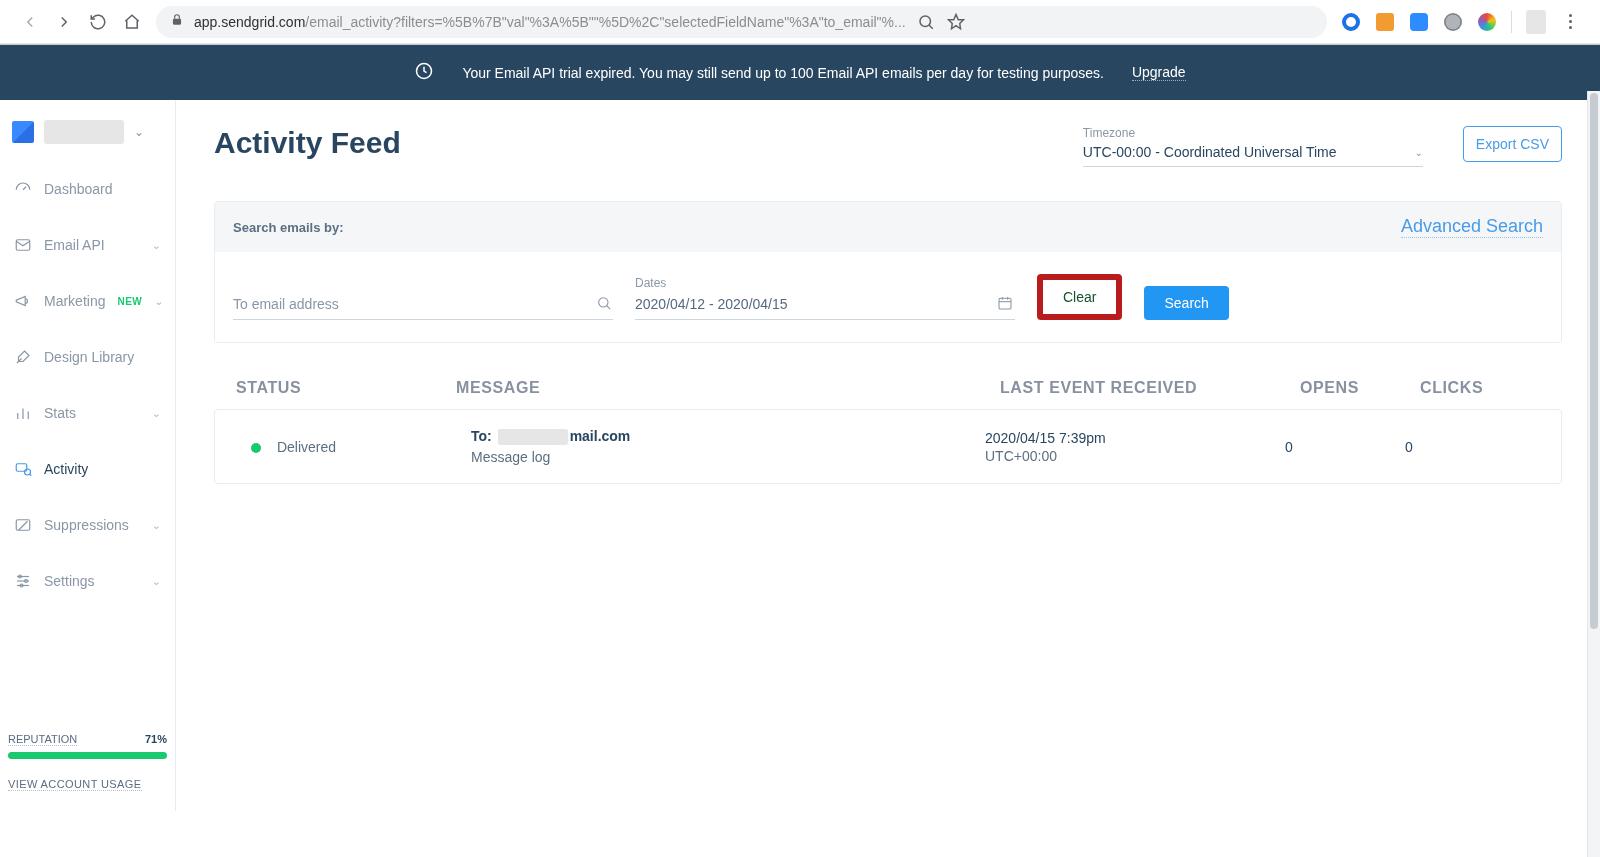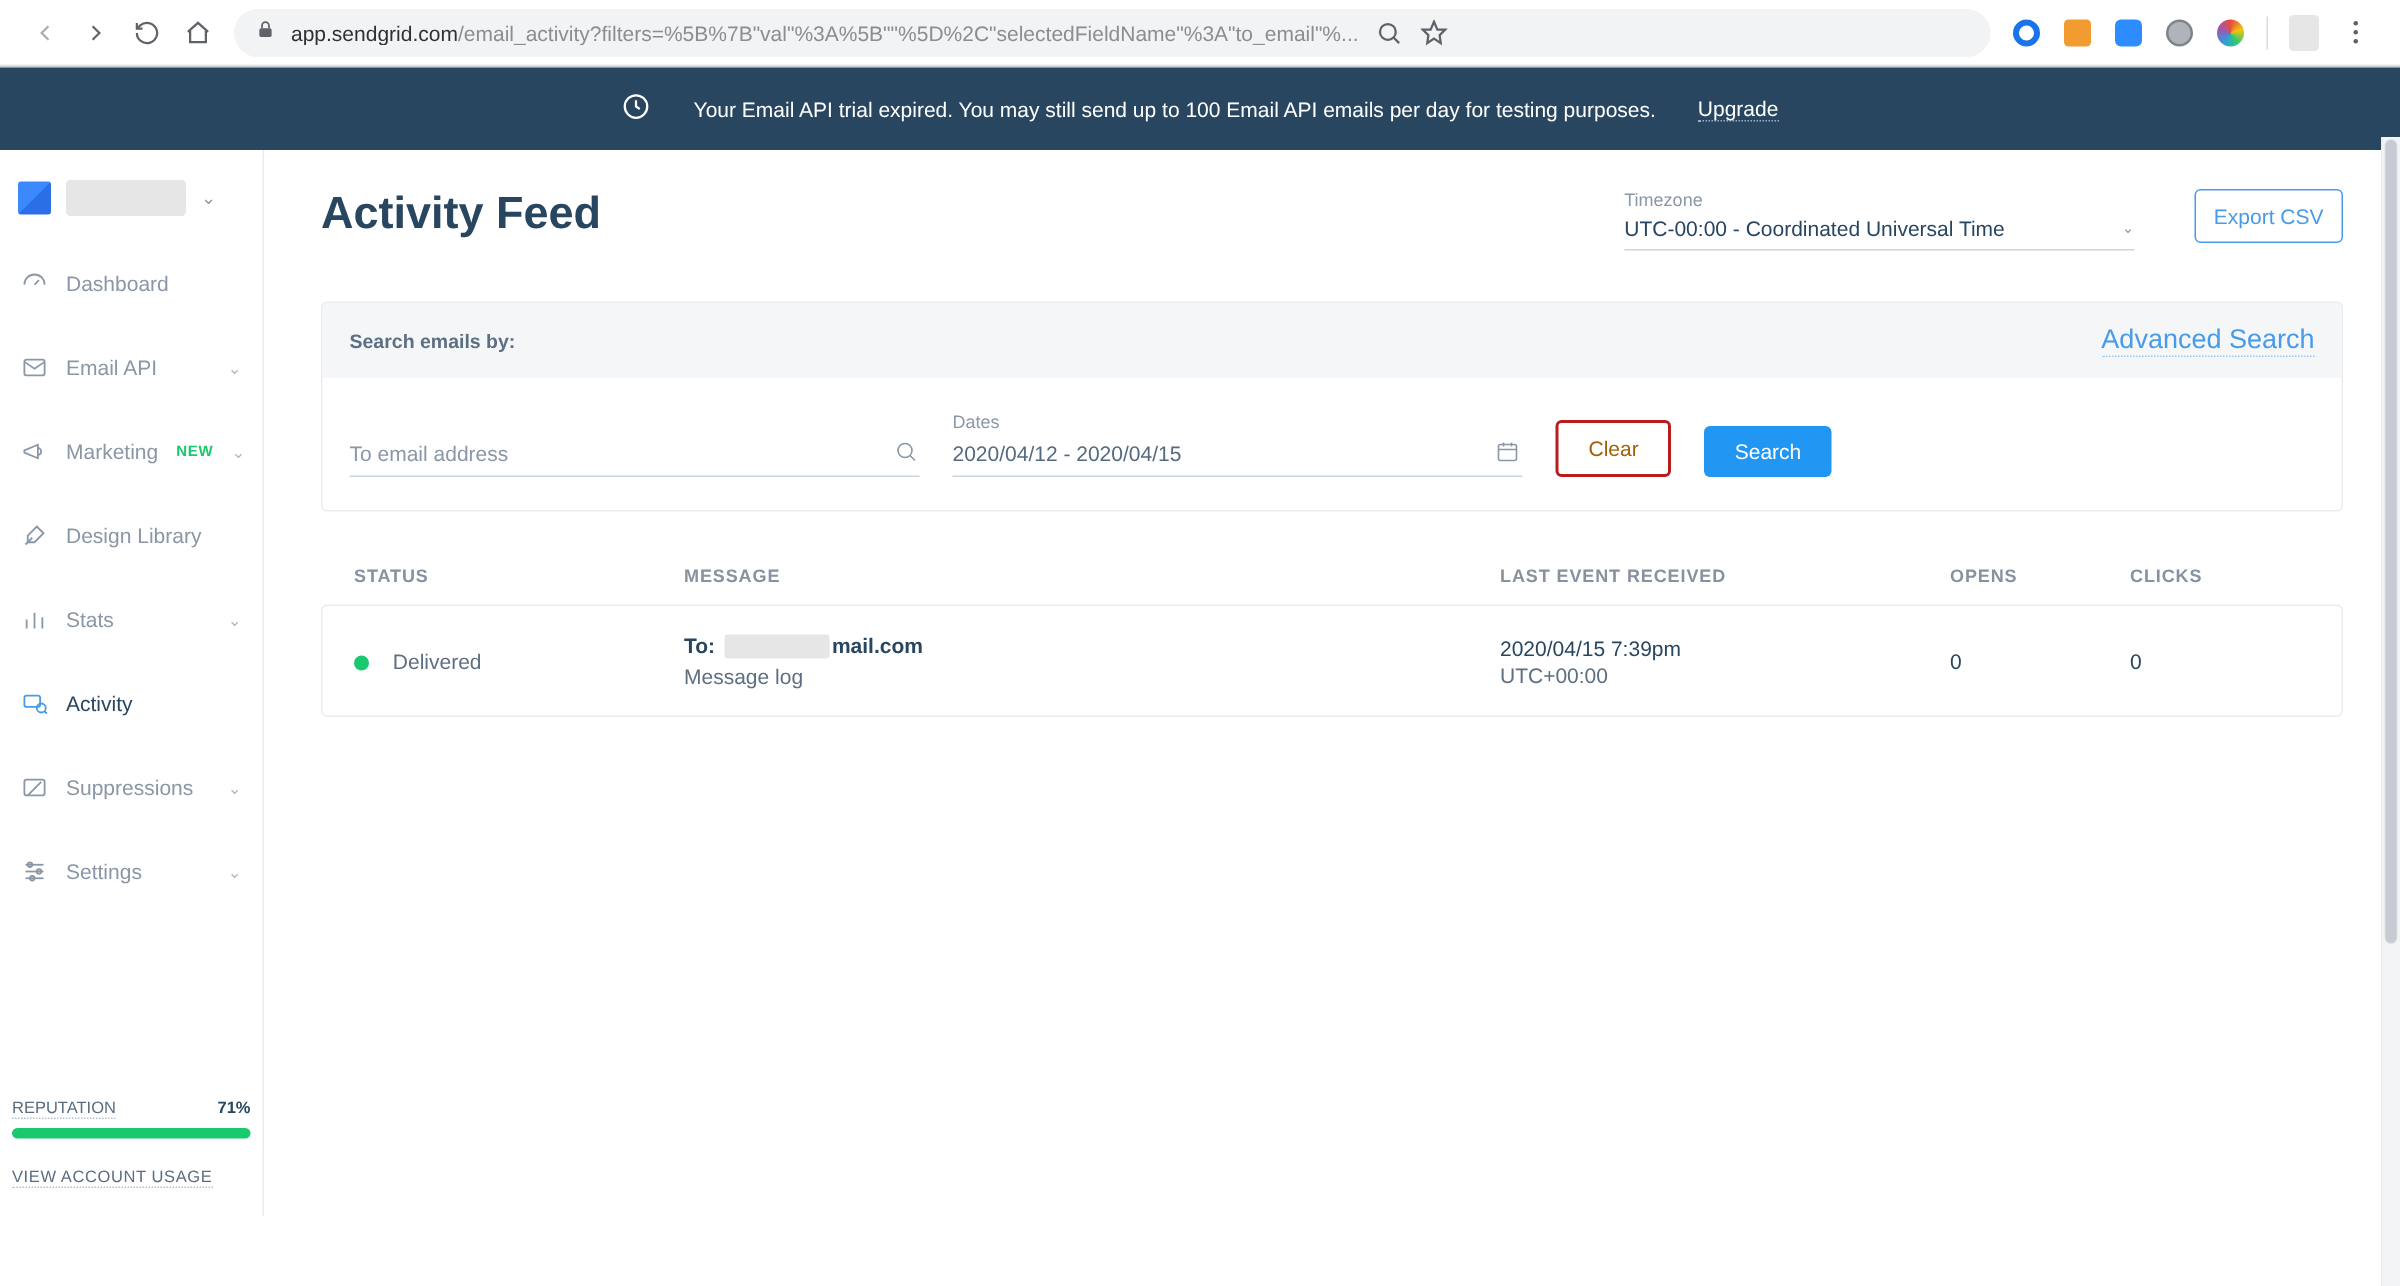--- a/index.html
+++ b/index.html
@@ -143,31 +143,31 @@
   }
   .underline-input input { border:none; outline:none; background:transparent; font-size:14px; width:100%; color:#294661;}
   .underline-input input::placeholder { color:#8a97a6;}
   .field-to { width:380px;}
   .field-date { width:380px;}
   .inp-icon { color:#8a97a6; width:18px;height:18px;}
   .inp-icon svg { width:16px;height:16px; stroke:currentColor; fill:none; stroke-width:1.6;}
   .btn {
     padding:9px 20px; border-radius:4px; cursor:pointer; font-size:14px;
   }
-  .btn-clear { border:2px solid #b91c1c; color:#a16207; background:#fff;}
+  .btn-clear { border:6px solid #b91c1c; color:#14532d; background:#fff;}
   .btn-search { border:none; background:#2196f3; color:#fff;}
 
   .table-wrap { margin-top:36px;}
-  .thead { display:flex; padding:0 22px 12px 22px; font-size:12px; letter-spacing:.6px; color:#8891a0; text-transform:uppercase; font-weight:600;}
+  .thead { display:flex; padding:0 22px 12px 22px; font-size:16px; letter-spacing:.6px; color:#8891a0; text-transform:uppercase; font-weight:600;}
   .col-status { width:220px;}
   .col-msg    { flex:1.4;}
   .col-evt    { width:300px;}
   .col-opens  { width:120px;}
   .col-clicks { width:120px;}
-  .trow { display:flex; align-items:center; padding:18px 21px; border:1px solid #e7ecf1; border-radius:4px; background:#fff;}
+  .trow { display:flex; align-items:center; padding:18px 36px; border:1px solid #e7ecf1; border-radius:4px; background:#fff;}
   .status-dot { width:10px;height:10px;border-radius:50%; background:#18c96e; display:inline-block; margin-right:12px; vertical-align:middle;}
   .status-txt { color:#5d6f82; font-size:14px;}
   .msg-to { color:#294661; font-weight:600;}
   .msg-to-block { display:inline-block; width:70px;height:16px;background:#e6e6e6;border-radius:2px; vertical-align:middle; margin:0 2px;}
   .msg-log { color:#5d6f82; margin-top:4px; font-size:14px;}
   .evt-dt { color:#294661; font-size:14px;}
   .evt-tz { color:#5d6f82; font-size:14px; margin-top:2px;}
   .num { color:#294661; font-size:14px;}
 
   

